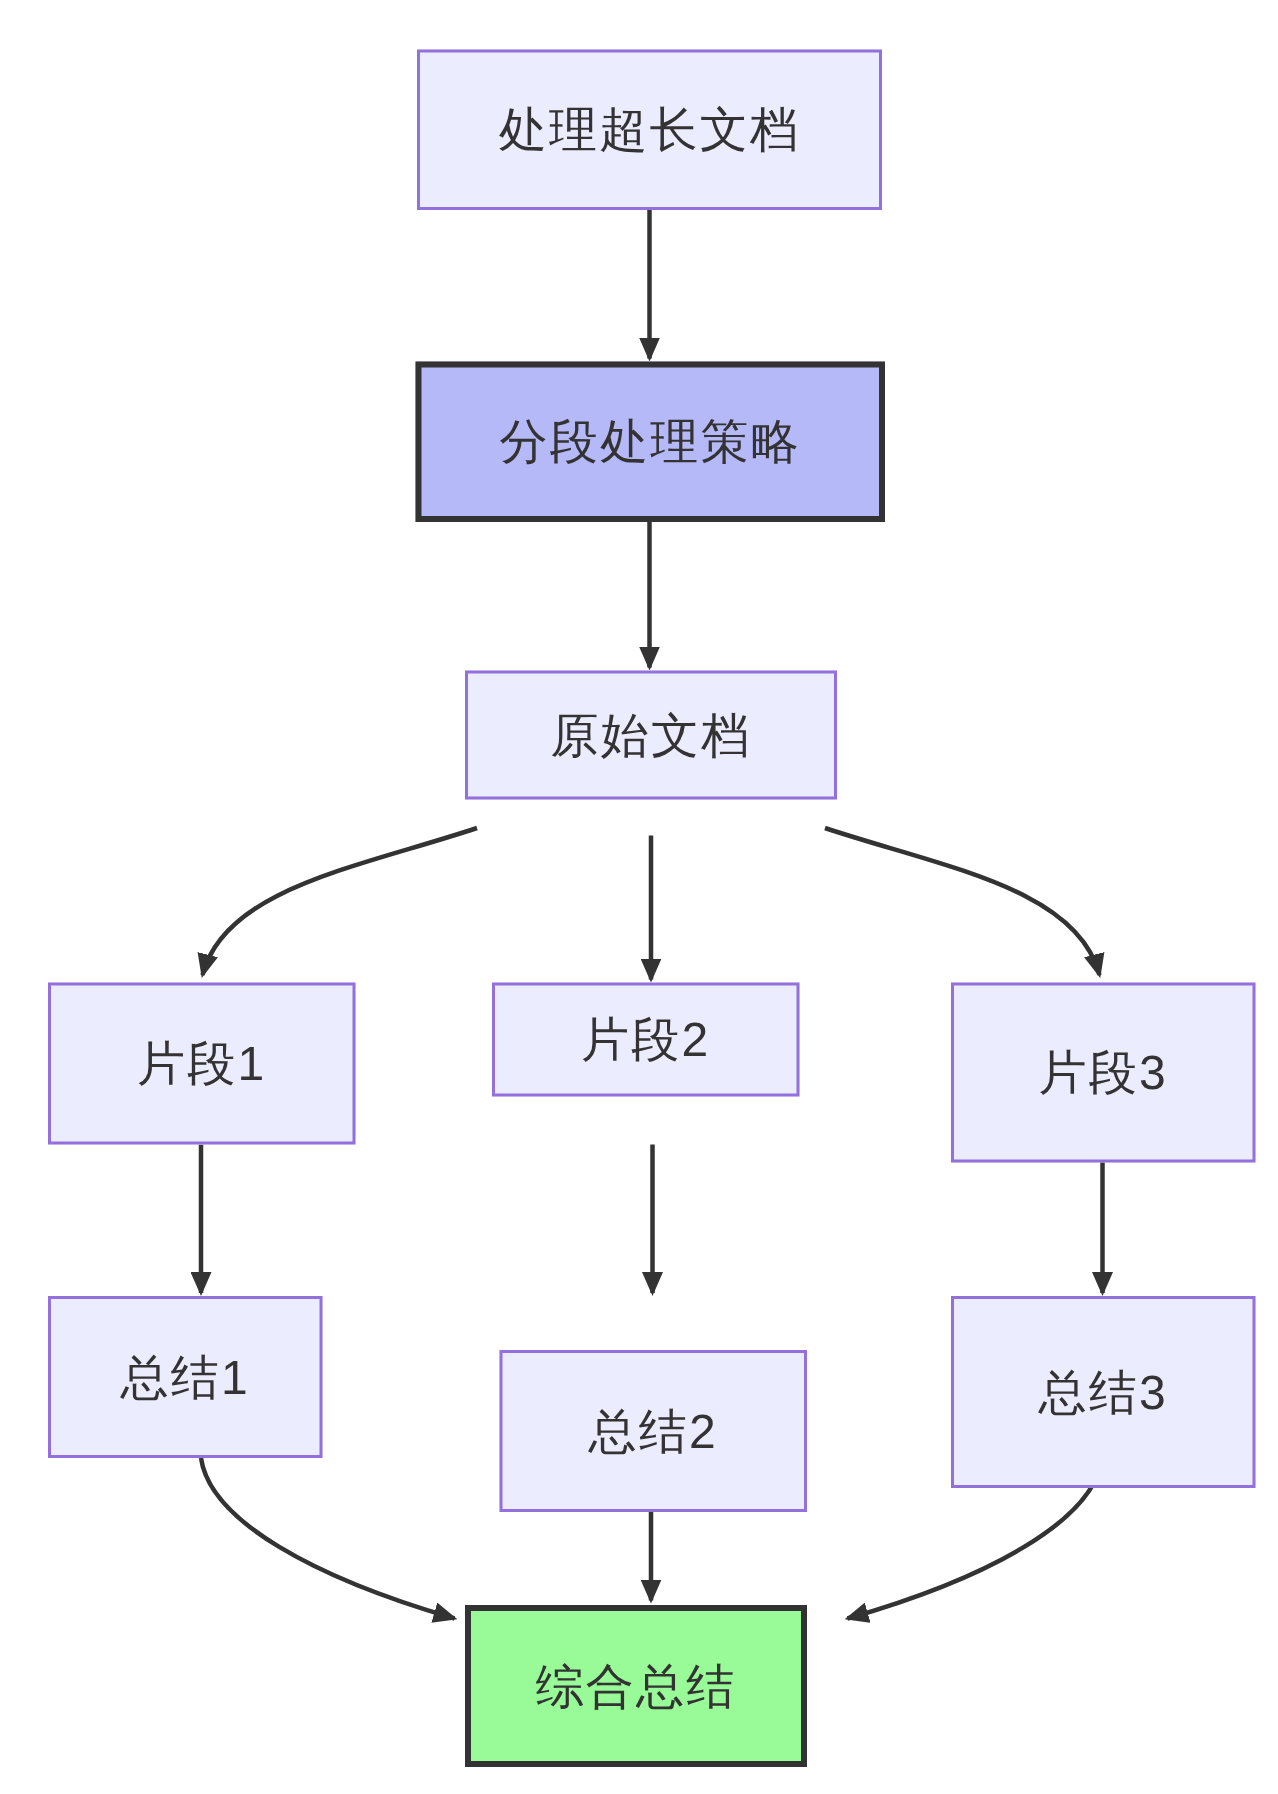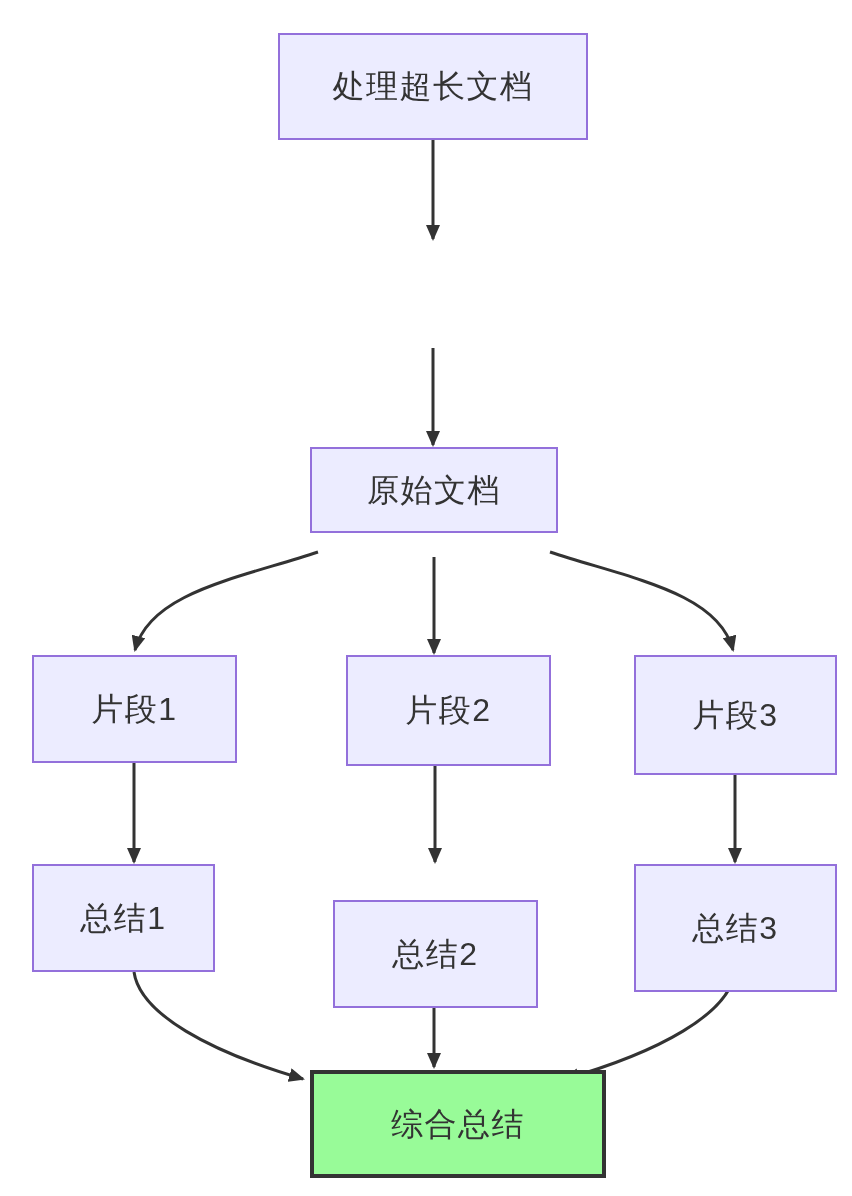--- a/index.html
+++ b/index.html
@@ -78,30 +78,31 @@
     <path class="edge" d="M 134 763 L 134 862" marker-end="url(#arrowhead)"></path>
     <path class="edge" d="M 435 763 L 435 862" marker-end="url(#arrowhead)"></path>
     <path class="edge" d="M 735 763 L 735 862" marker-end="url(#arrowhead)"></path>
     <path class="edge" d="M 134 972 C 140 1014 210 1052 303 1079" marker-end="url(#arrowhead)"></path>
     <path class="edge" d="M 434 972 L 434 1067" marker-end="url(#arrowhead)"></path>
     <path class="edge" d="M 735 972 C 729 1014 659 1052 565 1079" marker-end="url(#arrowhead)"></path>
   </svg>
 
   <div class="node" style="left:278px; top:33px; width:310px; height:107px;">处理超长文档</div>
 
+  <div class="node highlight" style="left:277px; top:241px; width:313px; height:107px;">分段处理策略</div>
 
   <div class="node" style="left:310px; top:447px; width:248px; height:86px;">原始文档</div>
 
   <div class="node" style="left:32px; top:655px; width:205px; height:108px;">片段1</div>
 
-  <div class="node" style="left:346px; top:655px; width:205px; height:111px;">片段2</div>
+  <div class="node" style="left:328px; top:655px; width:205px; height:76px;">片段2</div>
 
   <div class="node" style="left:634px; top:655px; width:203px; height:120px;">片段3</div>
 
   <div class="node" style="left:32px; top:864px; width:183px; height:108px;">总结1</div>
 
   <div class="node" style="left:333px; top:864px; width:205px; height:108px;margin-top:36px;">总结2</div>
 
   <div class="node" style="left:634px; top:864px; width:203px; height:128px;">总结3</div>
 
-  <div class="node success" style="left:310px; top:1070px; width:296px; height:108px;">综合总结</div>
+  <div class="node success" style="left:310px; top:1070px; width:228px; height:108px;">综合总结</div>
 
 </div>
 
 </body></html>

